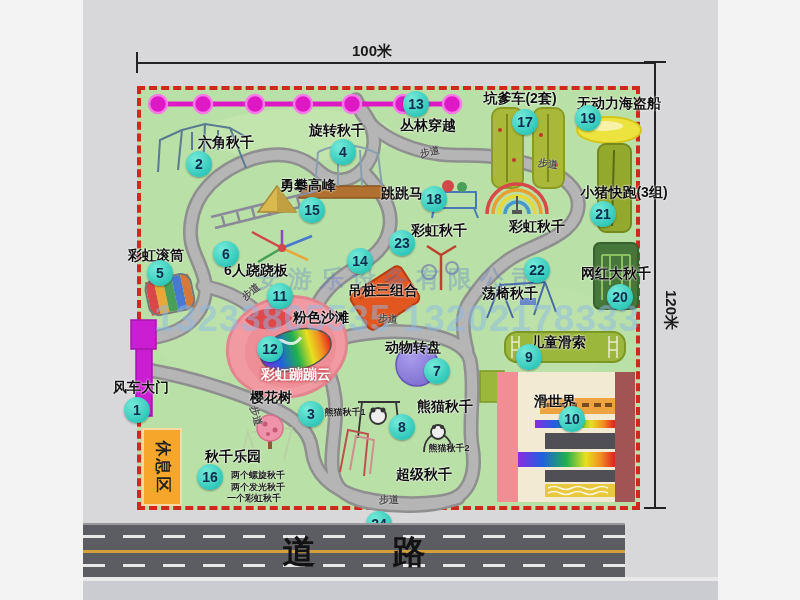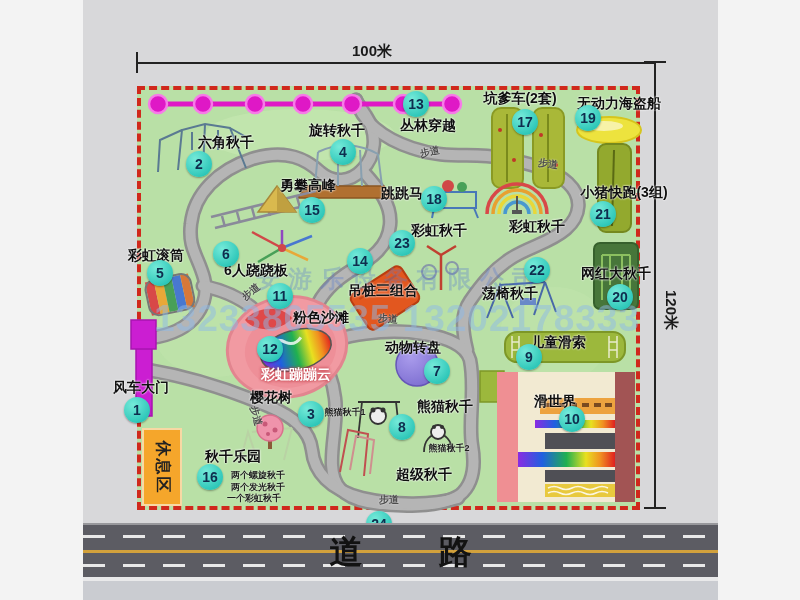--- a/index.html
+++ b/index.html
@@ -42,22 +42,22 @@
     color:#1d1d1d;white-space:nowrap;text-shadow:0 0 2px rgba(255,255,255,0.8);}
   .pth{position:absolute;transform:translate(-50%,-50%);font-weight:bold;font-size:10px;
     color:#4c4c4c;white-space:nowrap;text-shadow:0 0 2px rgba(255,255,255,0.7);}
 
   #rest-area{position:absolute;left:142px;top:428px;width:36px;height:74px;
     background:#f5a62b;border:2px solid #f8d8a4;display:flex;align-items:center;justify-content:center;}
   #rest-area span{transform:rotate(90deg);font-weight:bold;font-size:16px;letter-spacing:2px;
     color:#222;white-space:nowrap;}
 
   
-  #road{position:absolute;left:83px;top:523px;width:635px;height:54px;background:#5c5c63;
-    border-top:2px solid #98989c;border-bottom:2px solid #98989c;overflow:hidden;font-family:Liberation Serif, serif;}
+  #road{position:absolute;left:83px;top:523px;width:542px;height:54px;background:#5c5c63;
+    border-top:2px solid #98989c;border-bottom:2px solid #98989c;overflow:hidden;}
   .lane-dash{position:absolute;left:0;width:100%;height:3px;
     background:repeating-linear-gradient(90deg,#e8e8e8 0 22px,transparent 22px 40px);}
   #lane-center{position:absolute;left:0;top:25px;width:100%;height:3px;background:#d2a13c;}
   #road-label{position:absolute;left:0;top:0;width:100%;height:100%;display:flex;
     align-items:center;justify-content:center;font-weight:bold;font-size:33px;
     letter-spacing:34px;padding-left:34px;box-sizing:border-box;color:#121212;}
 </style>
 </head>
 <body>
 

